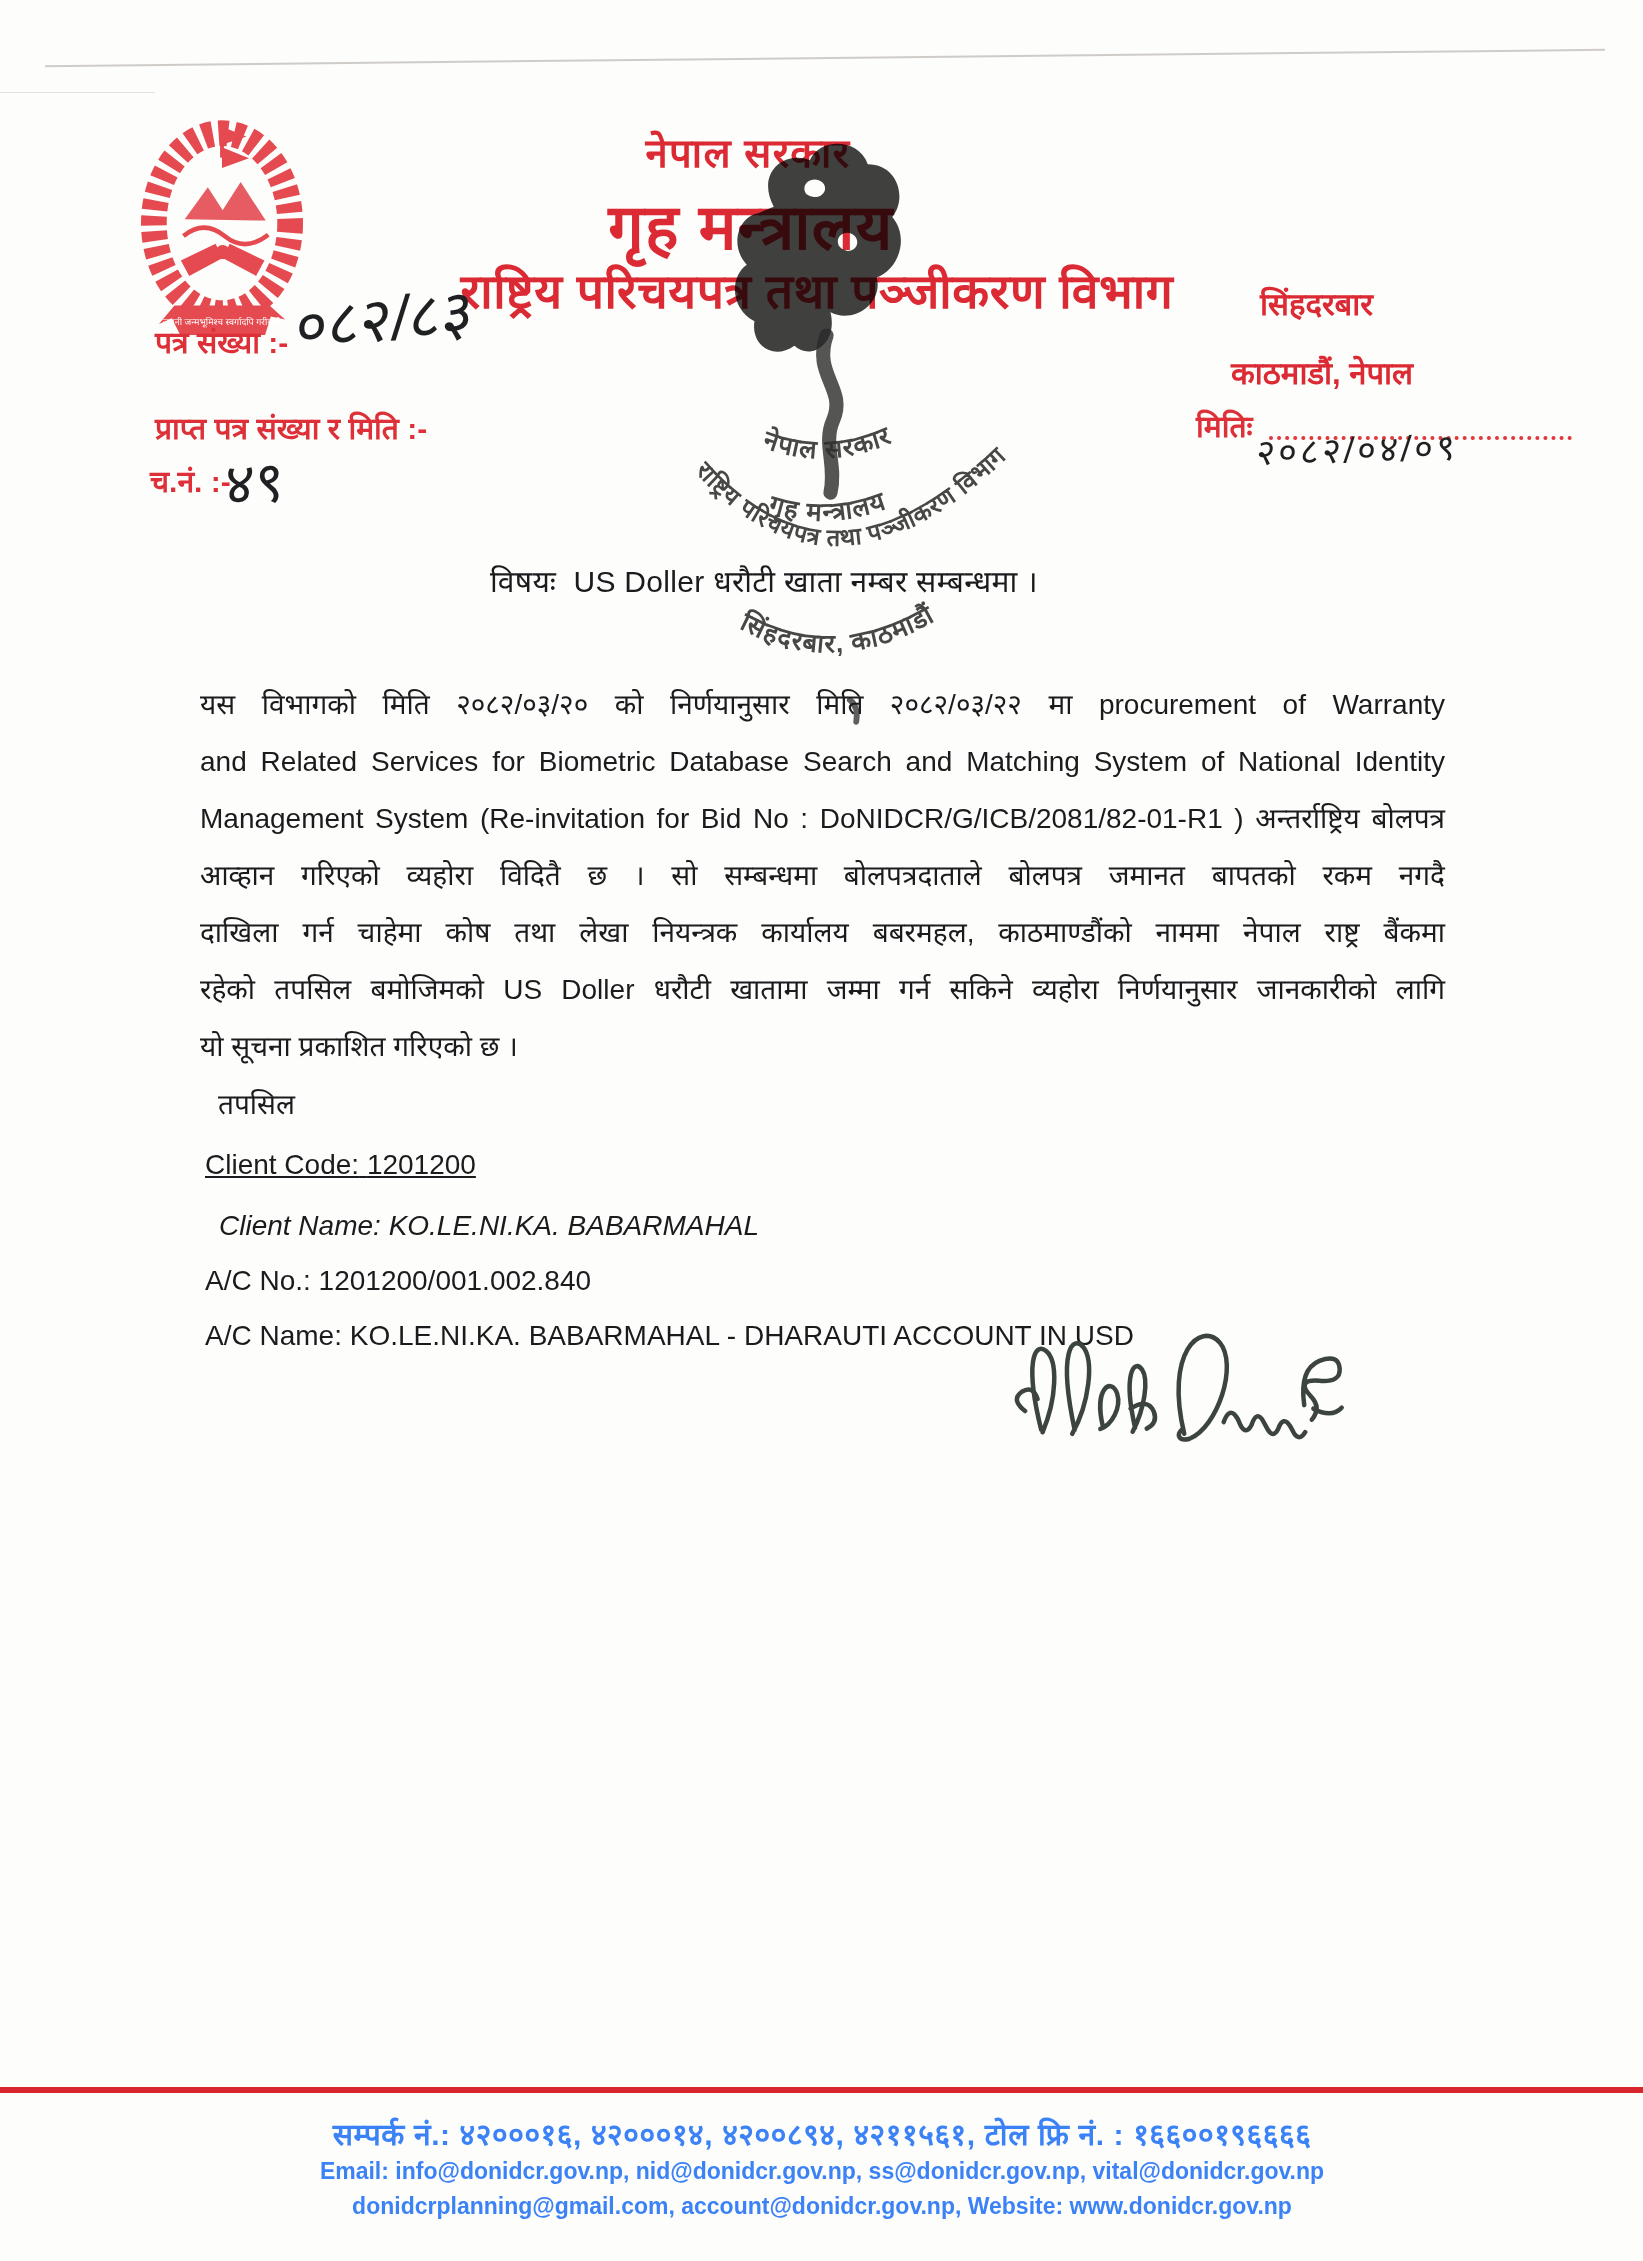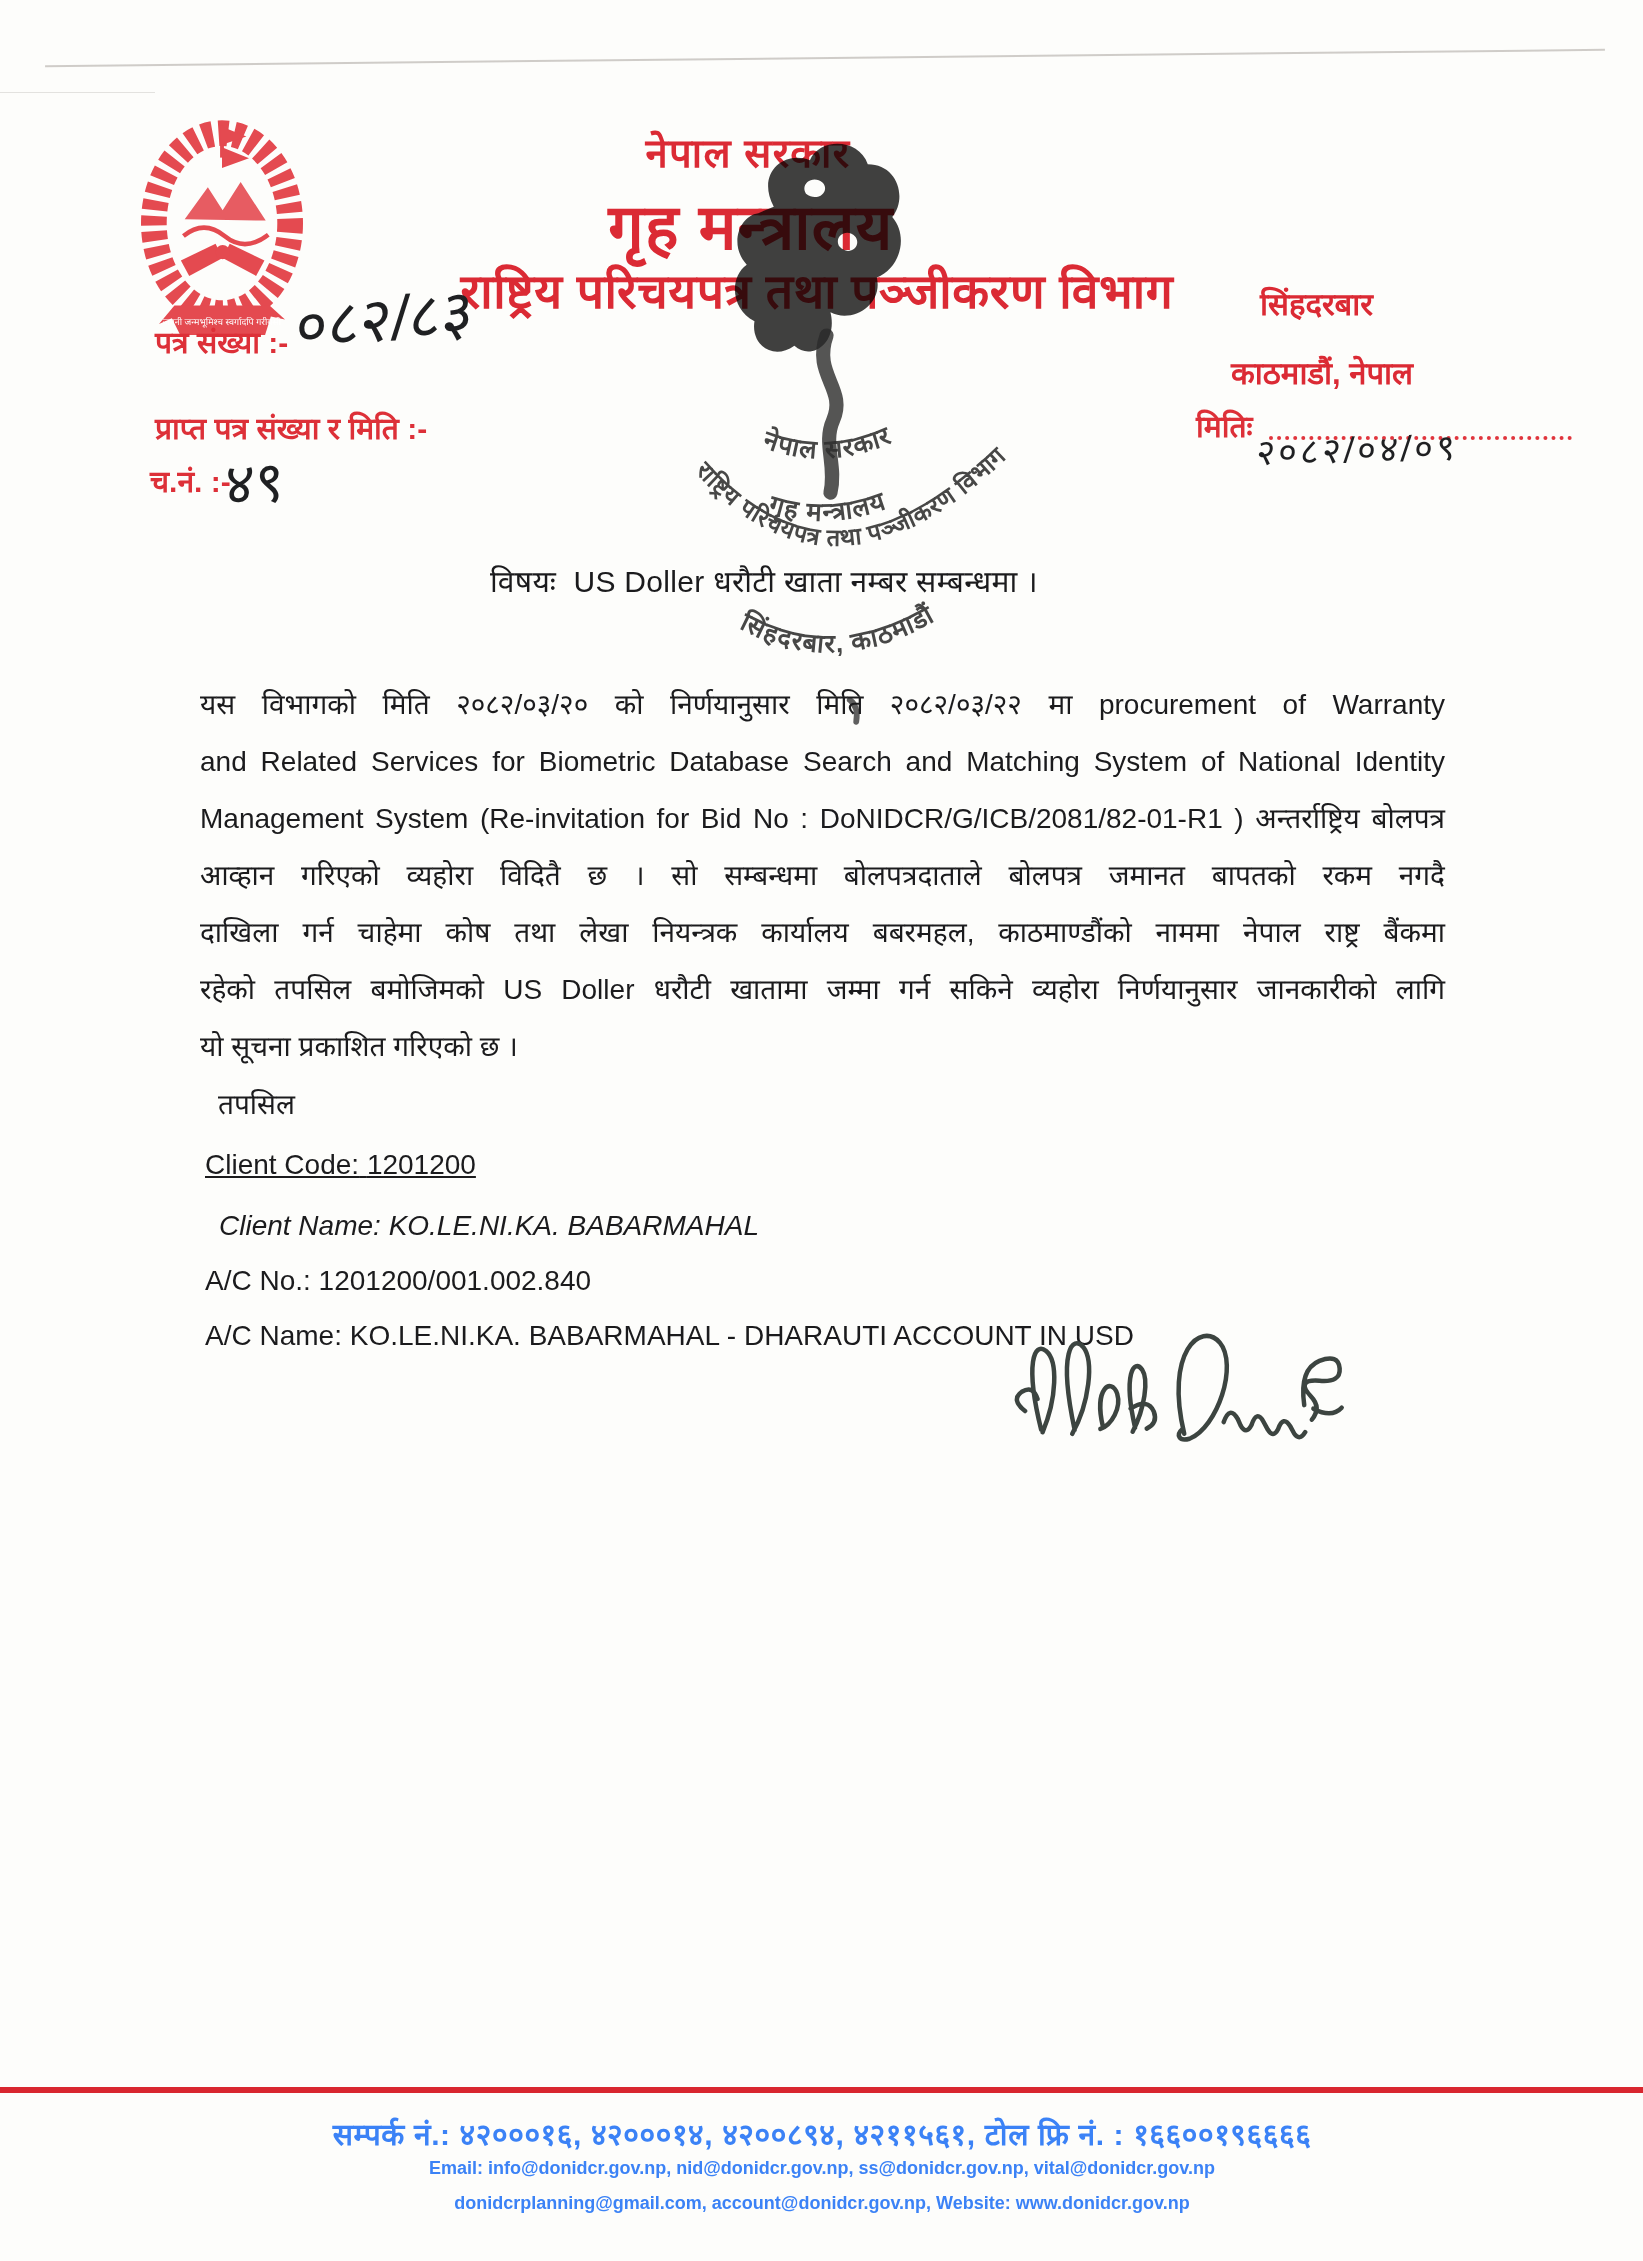--- a/index.html
+++ b/index.html
@@ -28,21 +28,21 @@
     width:1245px;font-size:28px;line-height:57px;color:#1b1b1d;
     text-align:justify;text-justify:inter-word;
   }
   .jline{text-align-last:justify;}
   .lline{text-align-last:left;}
   .plain{font-size:28px;color:#1b1b1d;white-space:nowrap;}
   .dotline{border-bottom:4.5px dotted #e0353d;}
   .footer-rule{background:#d8262f;height:5.8px;width:1644px;left:0;}
   .footer-line{left:0;width:1644px;text-align:center;font-weight:bold;color:#3b82f6;white-space:nowrap;}
   .f1{font-size:30px;letter-spacing:0.6px;}
-  .f2{font-size:18px;}
+  .f2{font-size:23px;}
   .scan-line{background:#aaa49e;opacity:.55;}
   .stamp-svg{mix-blend-mode:multiply;}
 </style>
 </head>
 <body>
 
 <div class="page">
 
   <div class="abs scan-line" style="left:45px;top:57px;width:1560px;height:1.9px;transform:rotate(-0.6deg);"></div>
   <div class="abs scan-line" style="left:0px;top:92px;width:155px;height:1.3px;opacity:.3;"></div>

